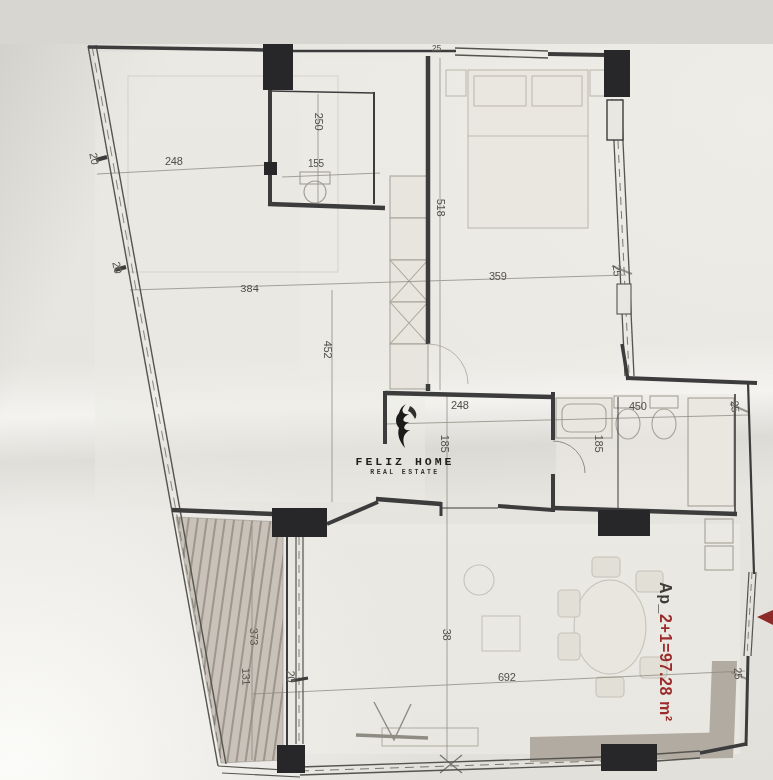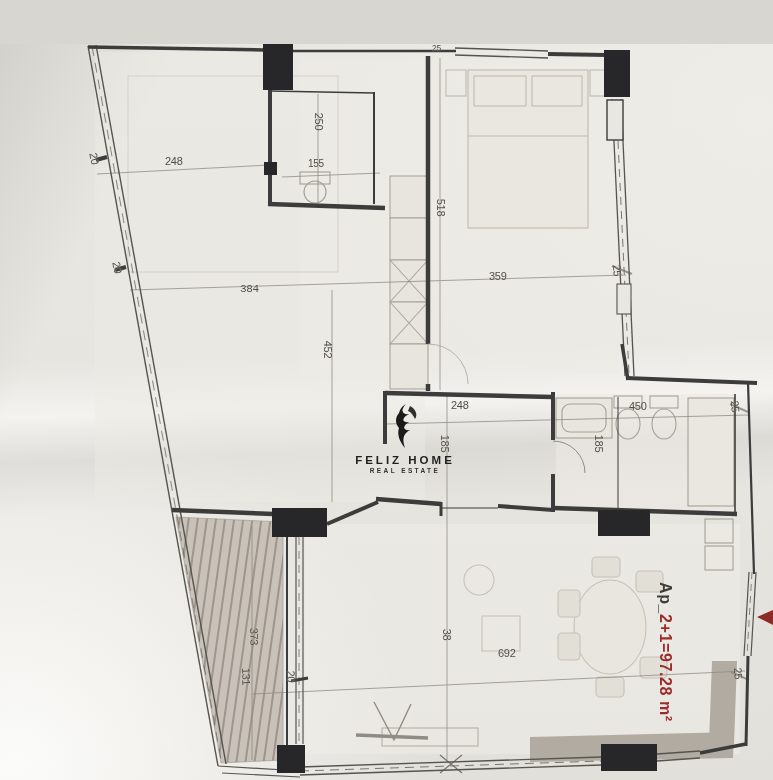--- a/index.html
+++ b/index.html
@@ -23,21 +23,21 @@
   .r90{transform:rotate(90deg);}
   .r88{transform:rotate(88deg);}
   .r84{transform:rotate(84deg);}
   .r80{transform:rotate(79deg);}
   #area-label{
     position:absolute;left:674px;top:538px;transform:rotate(90deg);transform-origin:0 0;
     font-size:16px;font-weight:bold;letter-spacing:.6px;white-space:nowrap;
   }
   #area-label .pfx{color:#3f3d3a;}
   #area-label .val{color:#9c2b2b;}
-  #logo{position:absolute;left:338px;top:360px;width:134px;text-align:center;}
+  #logo{position:absolute;left:338px;top:360px;width:134px;text-align:center;font-family:Liberation Mono, monospace;}
   #logo .brand{display:block;font-size:11.5px;font-weight:bold;letter-spacing:3px;color:#1f1f1d;margin-top:2px;}
   #logo .tagline{display:block;font-size:6.5px;font-weight:bold;letter-spacing:2.4px;color:#33332f;margin-top:1px;}
 </style>
 </head>
 <body>
 
 <div id="stage">
 
   <svg id="plan-svg" width="773" height="780" viewBox="0 0 773 780">
     <defs>
@@ -267,21 +267,21 @@
   <span class="dim r80" style="left:111px;top:218px;">20</span>
   <span class="dim" style="left:451px;top:356px;">248</span>
   <span class="dim r90" style="left:436px;top:394px;">185</span>
   <span class="dim" style="left:629px;top:357px;">450</span>
   <span class="dim r90" style="left:590px;top:394px;">185</span>
   <span class="dim r84" style="left:729px;top:357px;">25</span>
   <span class="dim r88" style="left:245px;top:587px;">373</span>
   <span class="dim r88" style="left:237px;top:627px;">131</span>
   <span class="dim r88" style="left:285px;top:627px;">20</span>
   <span class="dim r90" style="left:441px;top:585px;">38</span>
-  <span class="dim" style="left:498px;top:604px;">692</span>
+  <span class="dim" style="left:498px;top:628px;">692</span>
   <span class="dim r84" style="left:732px;top:624px;">25</span>
 
   <div id="area-label">
     <span class="pfx">Ap_</span><span class="val">2+1=97.28 m²</span>
   </div>
 
   <div id="logo">
     <svg width="30" height="44" viewBox="0 0 30 44">
       <path fill="#1b1b1a" d="M16,0 C10,6 12,11 19,10 C11,14 12,19 19,18 C12,22 13,27 20,26 C13,30 12,35 15,44 C9,37 7,30 9,24 C5,20 5,13 9,9 C10,5 12,2 16,0 Z"></path>
       <path fill="#1b1b1a" d="M20,2 C26,5 28,11 25,15 C23,11 21,8 18,7 Z" opacity="0.9"></path>

